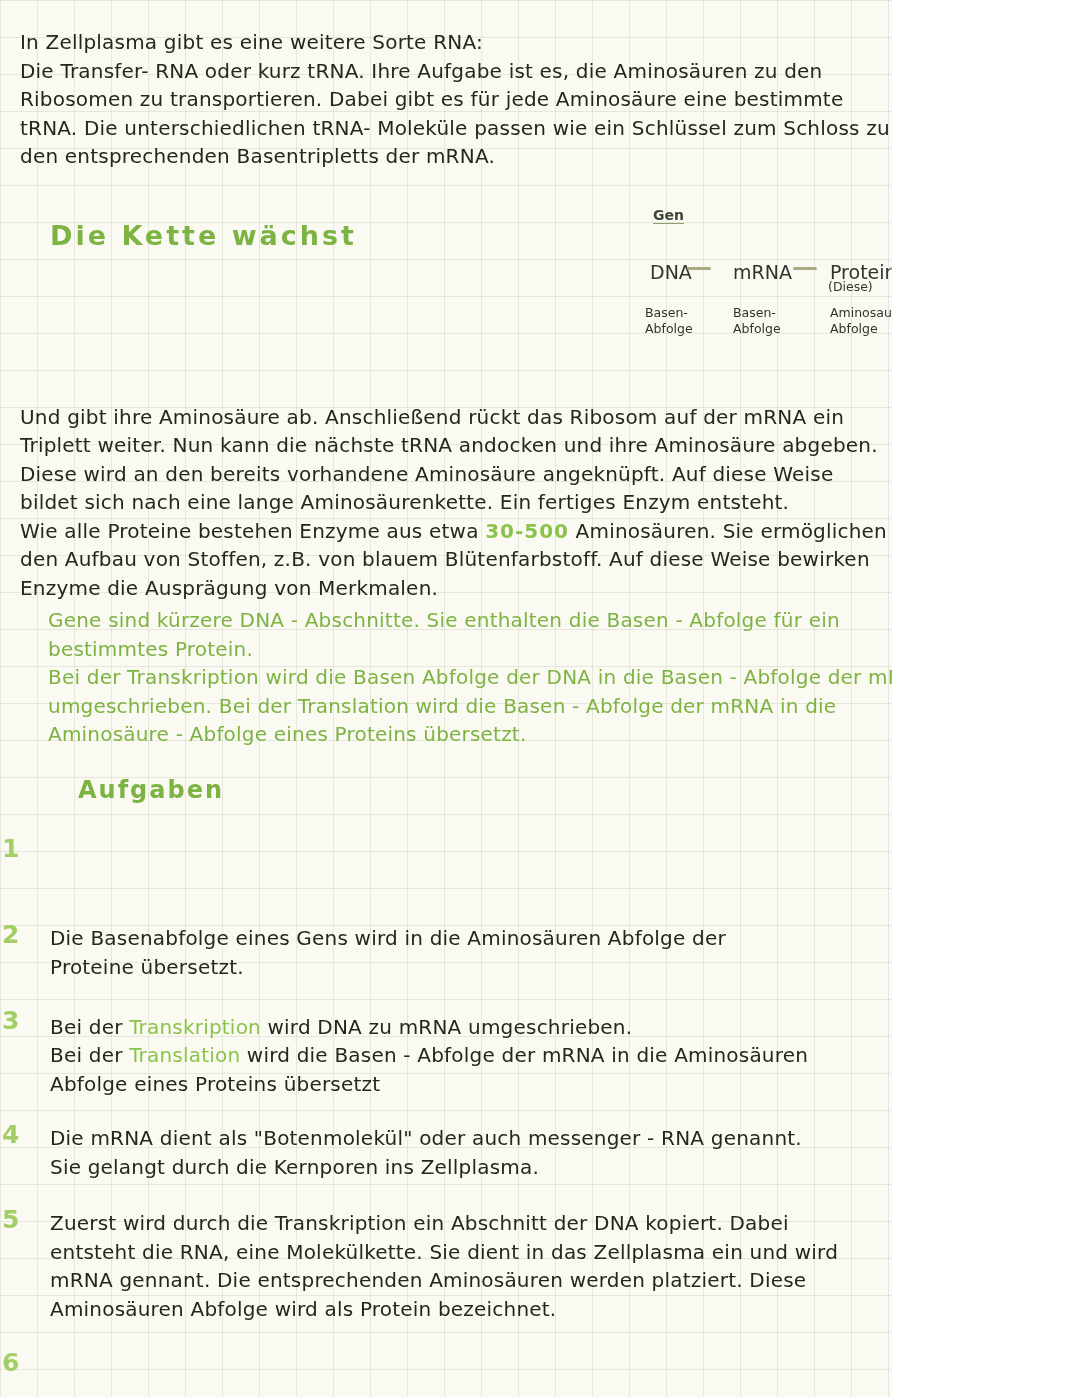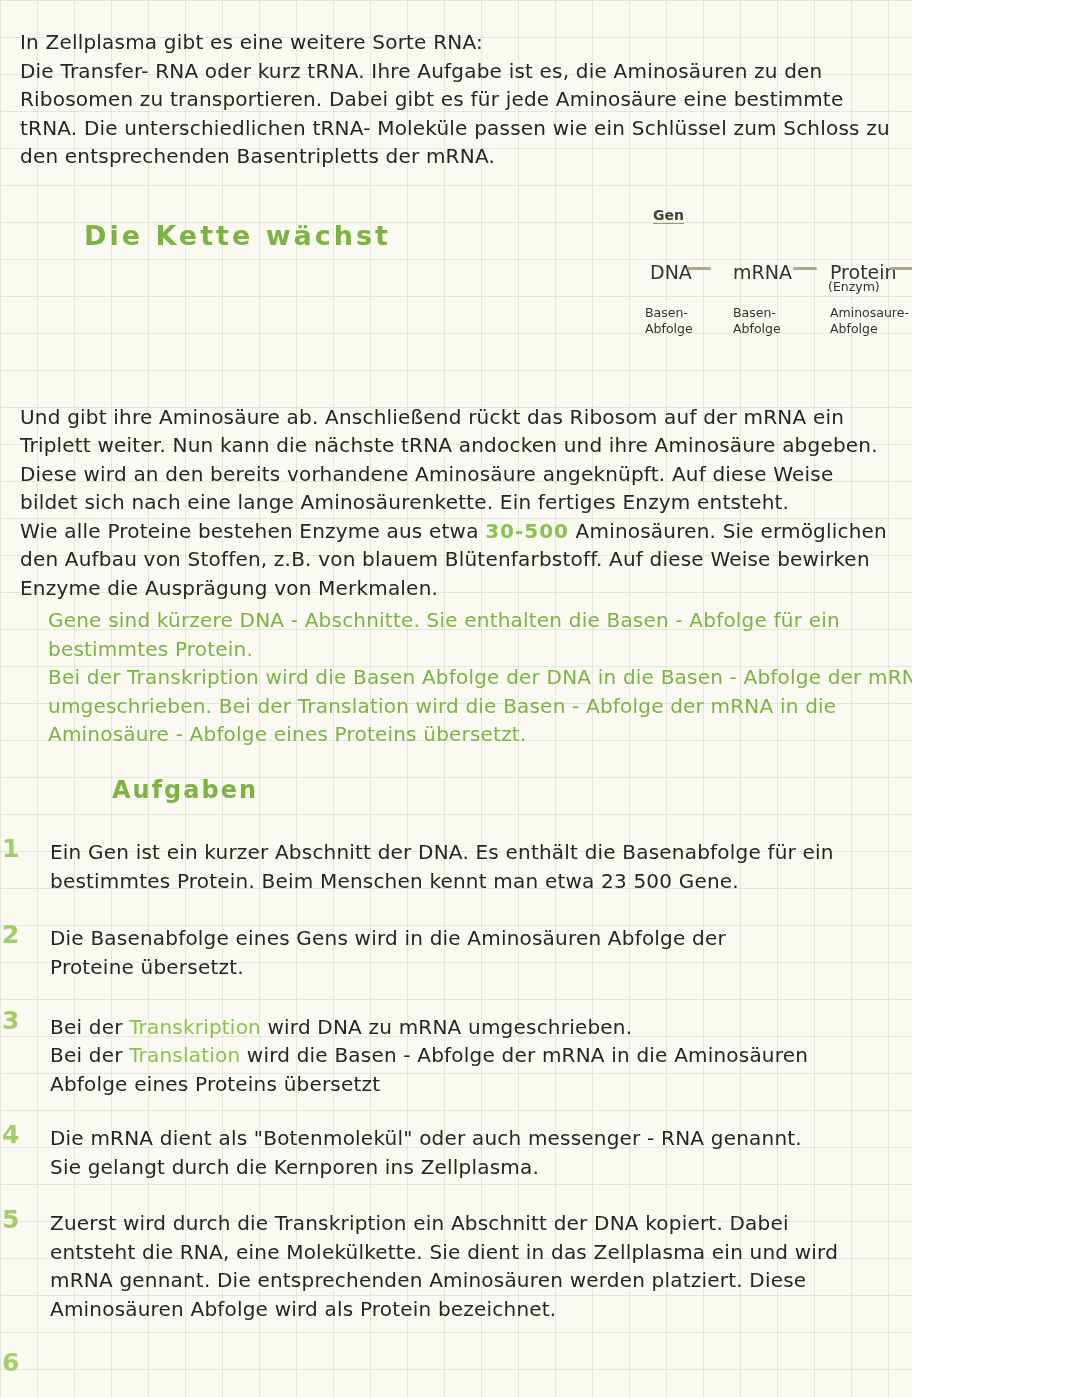--- a/index.html
+++ b/index.html
@@ -10,37 +10,35 @@
   .page {
     position: relative;
     width: 892px; height: 1397px;
     overflow: hidden;
     background-color: #fbfaf2;
     background-image:
       linear-gradient(to right, rgba(163,178,149,0.25) 1px, transparent 1px),
       linear-gradient(to bottom, rgba(163,178,149,0.25) 1px, transparent 1px);
     background-size: 37px 37px;
     color: #26251f;
-    padding-left: 20px;
   }
   .txt {
     position: absolute;
     white-space: pre-line;
     font-size: 20px;
     line-height: 28.5px;
     letter-spacing: 0.2px;
     color: #26251f;
   }
   .heading-green {
     position: absolute;
     font-size: 27px;
     font-weight: bold;
     letter-spacing: 3px;
     color: #7cb342;
-    margin-left: 34px;
   }
   .green-text { color: #7cb342; }
   .green-inline { color: #8bc34a; }
   .green-bold { color: #8bc34a; font-weight: bold; letter-spacing: 1px; }
   .task-num {
     position: absolute;
     left: 2px;
     font-size: 25px;
     font-weight: bold;
     color: #a3cd67;
@@ -75,21 +73,21 @@
 
   <div class="diagram">
     <div class="dg-label" style="left:8px; top:4px;">Gen</div>
     <div class="dg-label" style="left:290px; top:4px;">Merkmal</div>
 
     <div class="dg-node" style="left:5px; top:58px;">DNA</div>
     <div class="dg-dash" style="left:42px; top:64px;"></div>
     <div class="dg-node" style="left:88px; top:58px;">mRNA</div>
     <div class="dg-dash" style="left:148px; top:64px;"></div>
     <div class="dg-node" style="left:185px; top:58px;">Protein</div>
-    <div class="dg-small" style="left:183px; top:76px;">(Enzym)</div>
+    <div class="dg-small" style="left:183px; top:76px;">(Diese)</div>
     <div class="dg-dash" style="left:245px; top:64px;"></div>
     <div class="dg-small" style="left:287px; top:42px; width:110px;">Bildung von
 blauem Blüten-
 farbstoff</div>
 
     <div class="dg-small" style="left:0px; top:102px;">Basen-
 Abfolge</div>
     <div class="dg-small" style="left:88px; top:102px;">Basen-
 Abfolge</div>
     <div class="dg-small" style="left:185px; top:102px;">Aminosaure-
@@ -124,22 +122,20 @@
 
   <div class="txt green-text" style="left:48px; top:606px; width:1020px;">Gene sind kürzere DNA - Abschnitte. Sie enthalten die Basen - Abfolge für ein
 bestimmtes Protein.
 Bei der Transkription wird die Basen Abfolge der DNA in die Basen - Abfolge der mRNA
 umgeschrieben. Bei der Translation wird die Basen - Abfolge der mRNA in die
 Aminosäure - Abfolge eines Proteins übersetzt.</div>
 
   <div class="heading-green" style="left:78px; top:776px; font-size:24px; letter-spacing:2px;">Aufgaben</div>
 
   <div class="task-num" style="top:834px;">1</div>
-  <div class="txt task-text" style="top:838px; width:1000px;">Ein Gen ist ein kurzer Abschnitt der DNA. Es enthält die Basenabfolge für ein
-bestimmtes Protein. Beim Menschen kennt man etwa 23 500 Gene.</div>
 
   <div class="task-num" style="top:920px;">2</div>
   <div class="txt task-text" style="top:924px; width:1000px;">Die Basenabfolge eines Gens wird in die Aminosäuren Abfolge der
 Proteine übersetzt.</div>
 
   <div class="task-num" style="top:1006px;">3</div>
   <div class="txt task-text" style="top:984px; width:1000px;">
     <span>Bei der </span><span class="green-inline">Transkription</span><span> wird DNA zu mRNA umgeschrieben.
 Bei der </span><span class="green-inline">Translation</span><span> wird die Basen - Abfolge der mRNA in die Aminosäuren
 Abfolge eines Proteins übersetzt</span>

